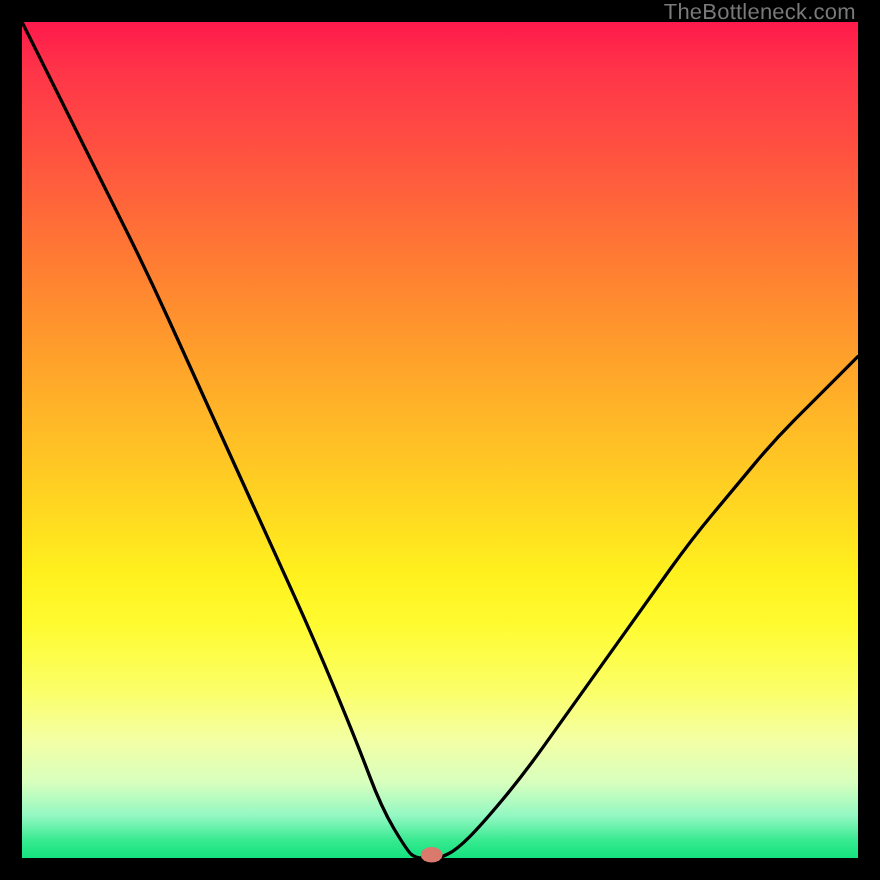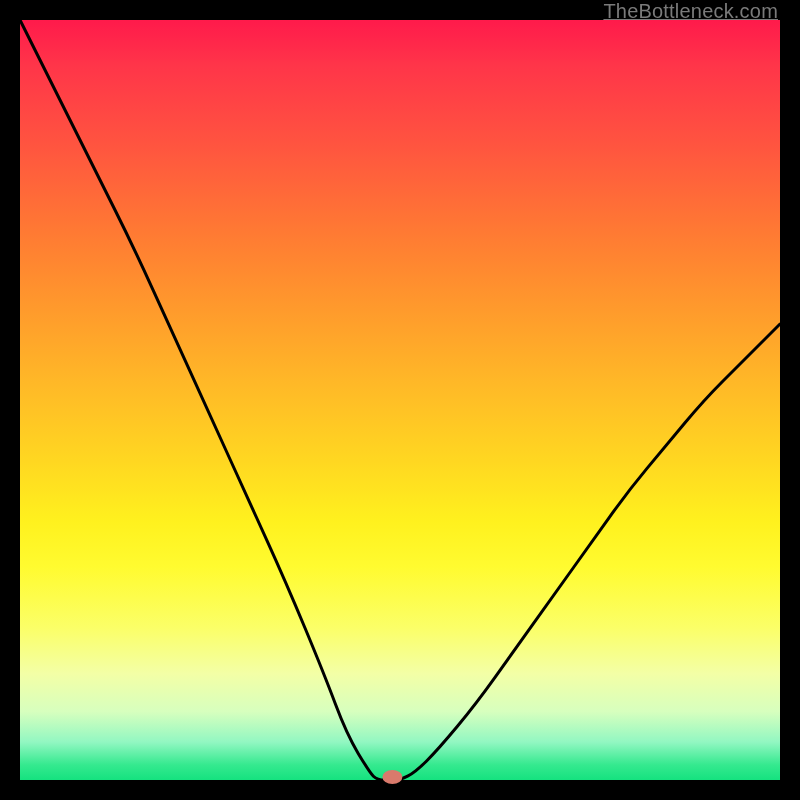--- a/index.html
+++ b/index.html
@@ -45,21 +45,20 @@
   }
   .watermark {
     position: absolute;
     top: 0px;
     right: 22px;
     font-size: 20px;
     color: #7a7a7a;
     font-weight: 500;
     letter-spacing: 0.2px;
     user-select: none;
-    text-decoration: underline;
   }
   svg.curve {
     position: absolute;
     left: 0;
     top: 0;
     width: 760px;
     height: 760px;
     overflow: visible;
   }
 </style>

